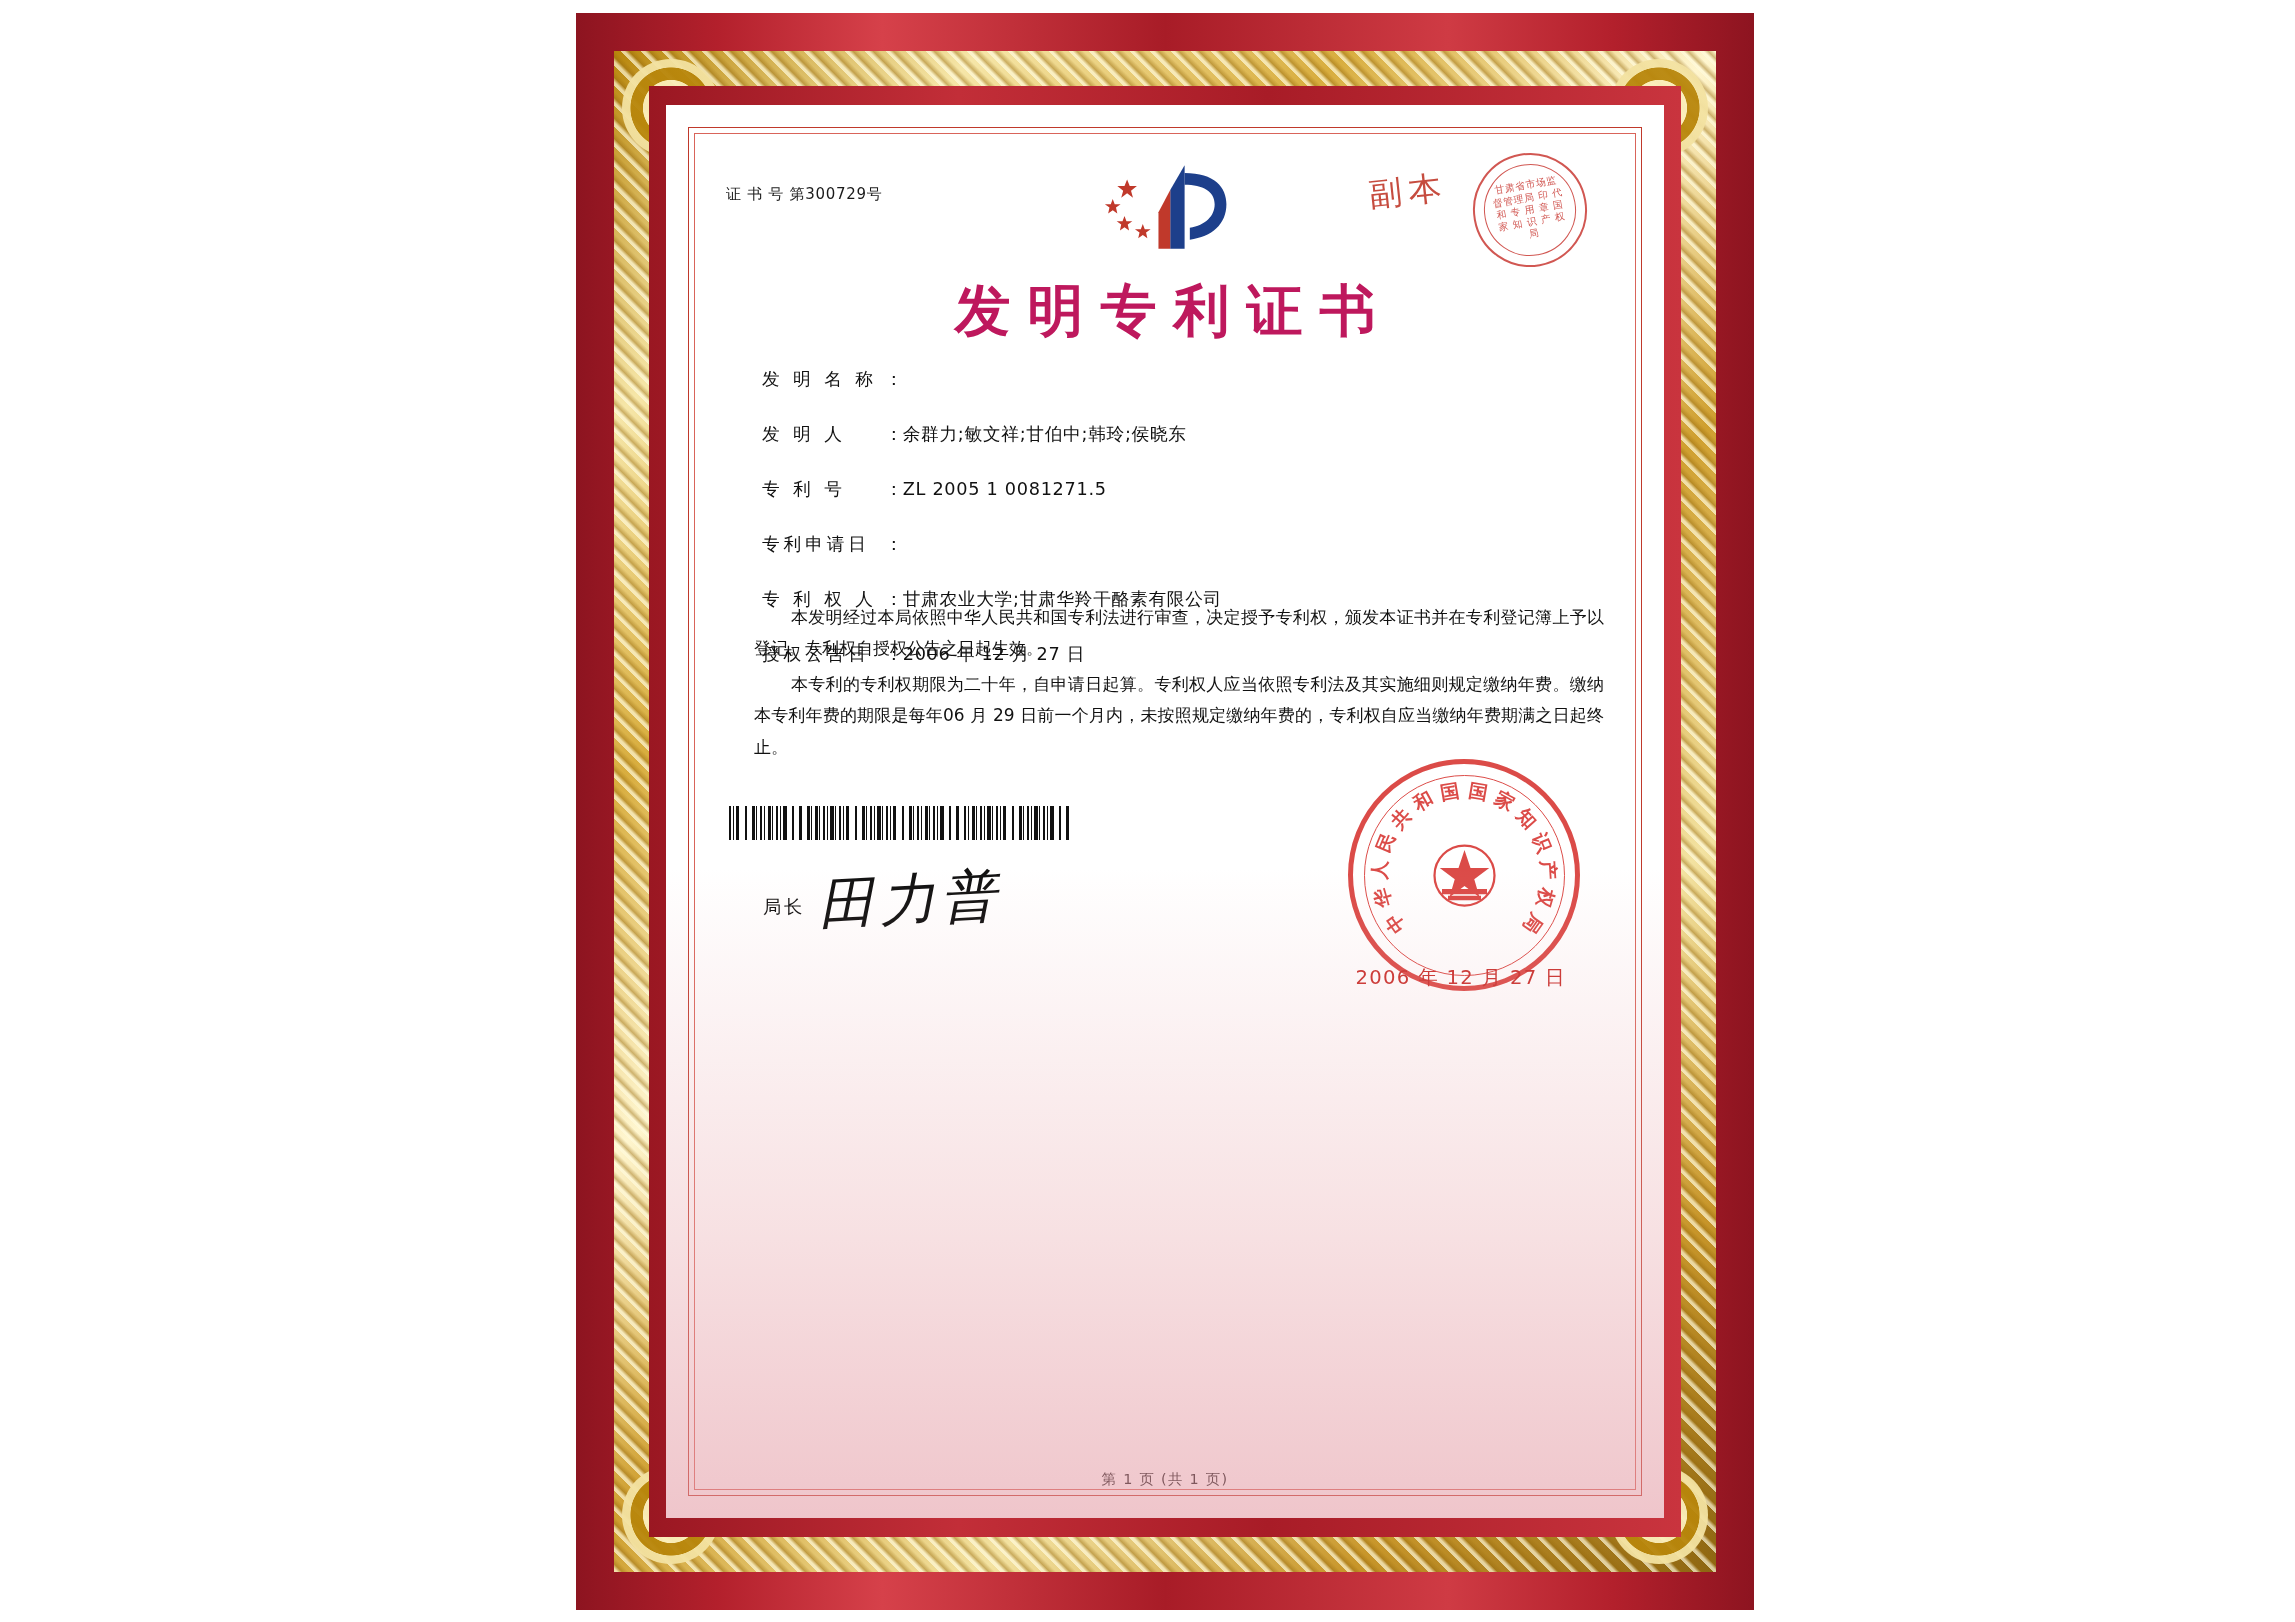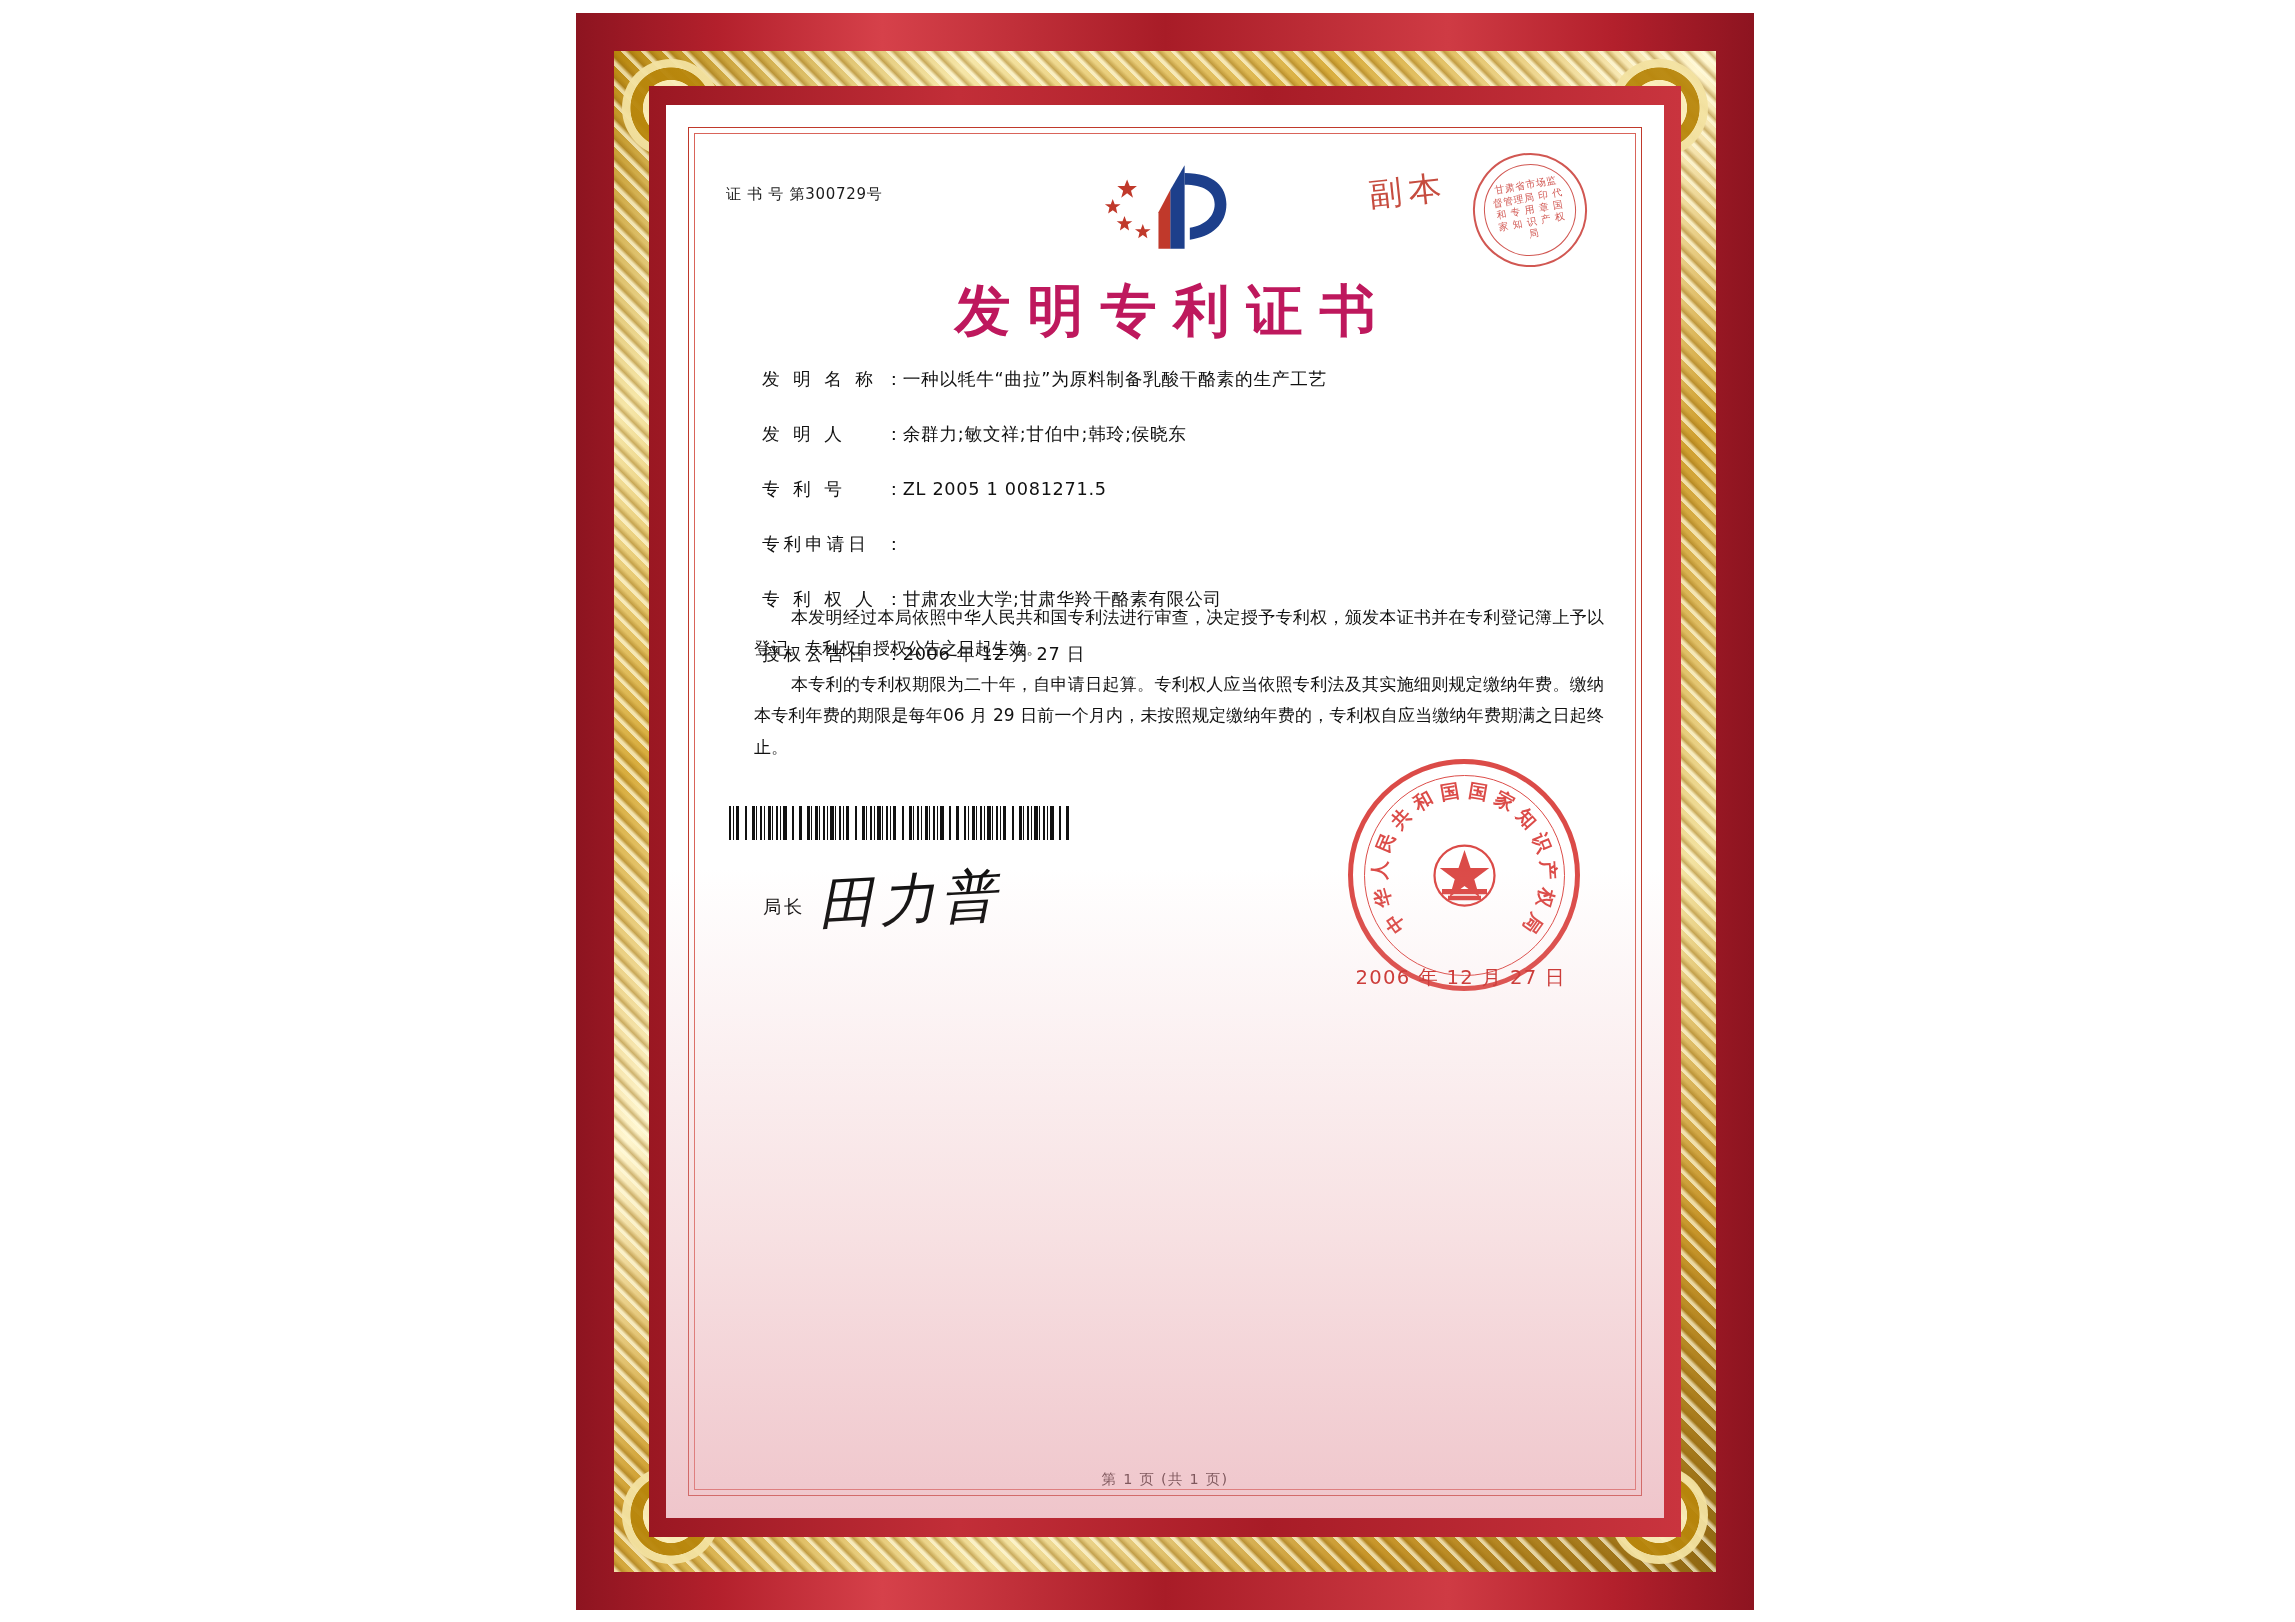--- a/index.html
+++ b/index.html
@@ -375,21 +375,20 @@
         <div class="txt">甘肃省市场监督管理局 印 代 和 专 用 章 国 家 知 识 产 权 局</div>
       </div>
 
       <div class="title">发明专利证书</div>
 
       <div class="fields">
 
         <div class="field-row">
           <div class="field-label">发 明 名 称</div>
           <div class="field-colon">：</div>
-          <div class="field-value">一种以牦牛“曲拉”为原料制备乳酸干酪素的生产工艺</div>
         </div>
 
         <div class="field-row">
           <div class="field-label">发 明 人</div>
           <div class="field-colon">：</div>
           <div class="field-value">余群力;敏文祥;甘伯中;韩玲;侯晓东</div>
         </div>
 
         <div class="field-row">
           <div class="field-label">专 利 号</div>

